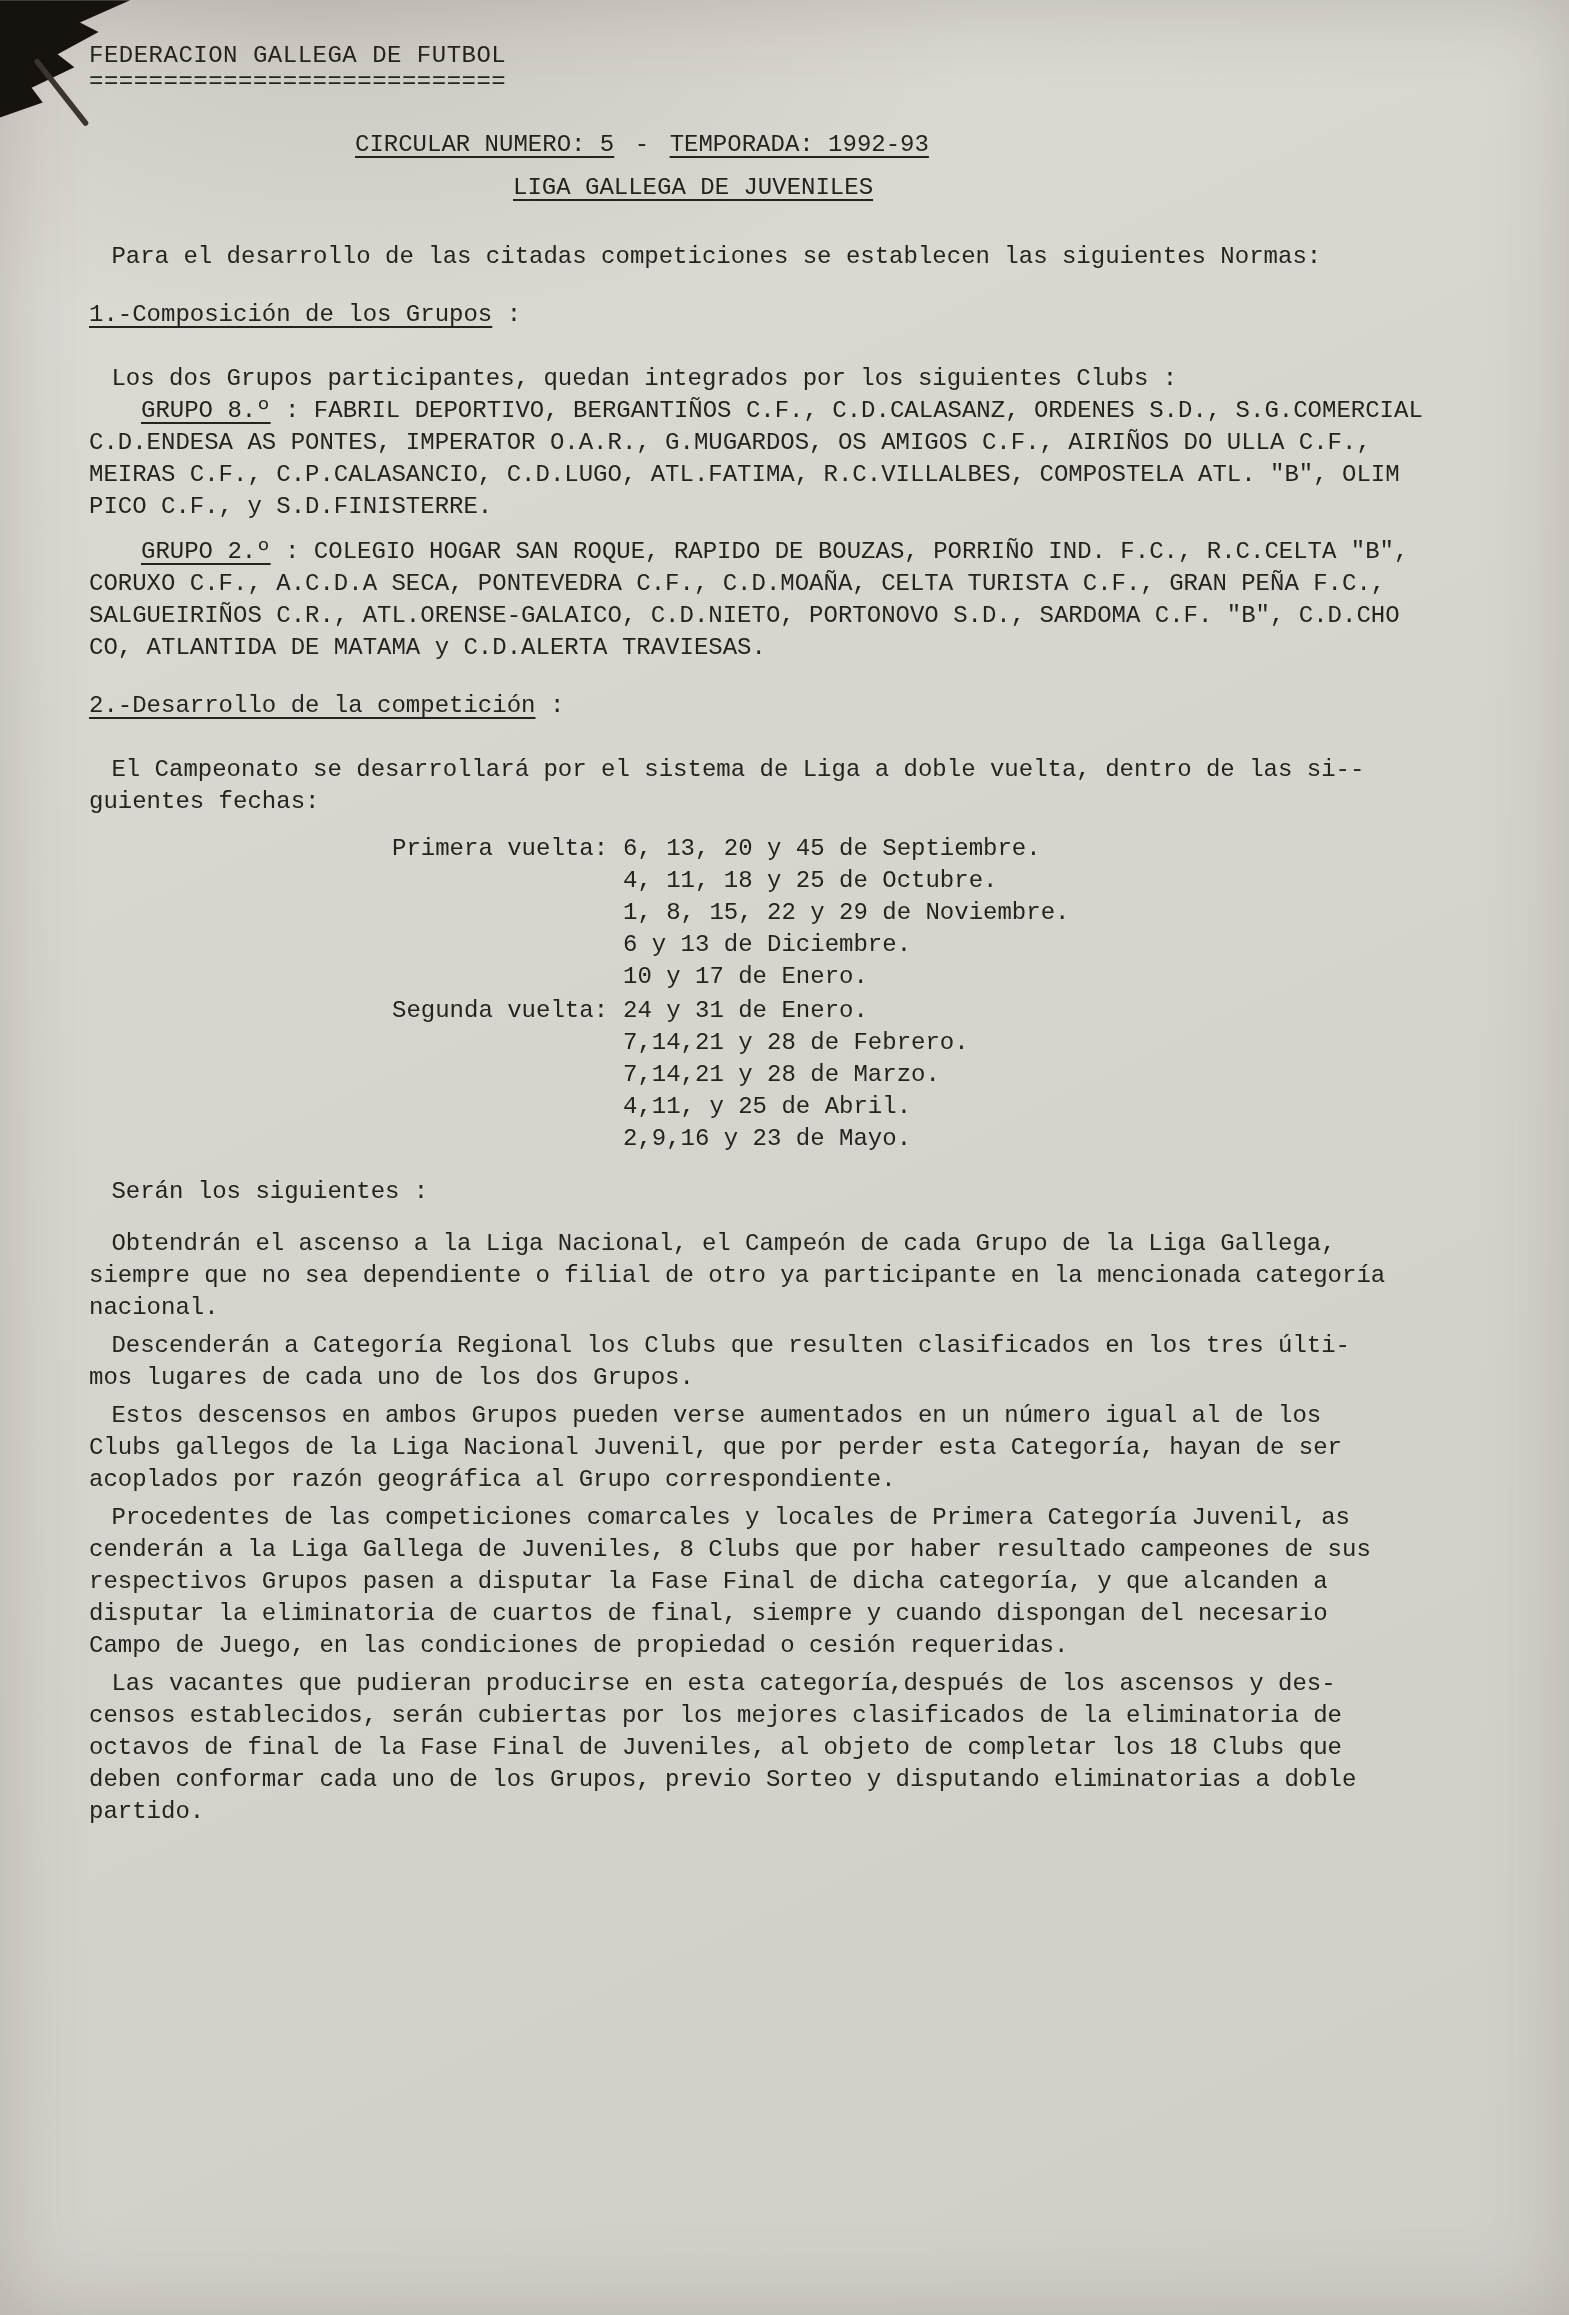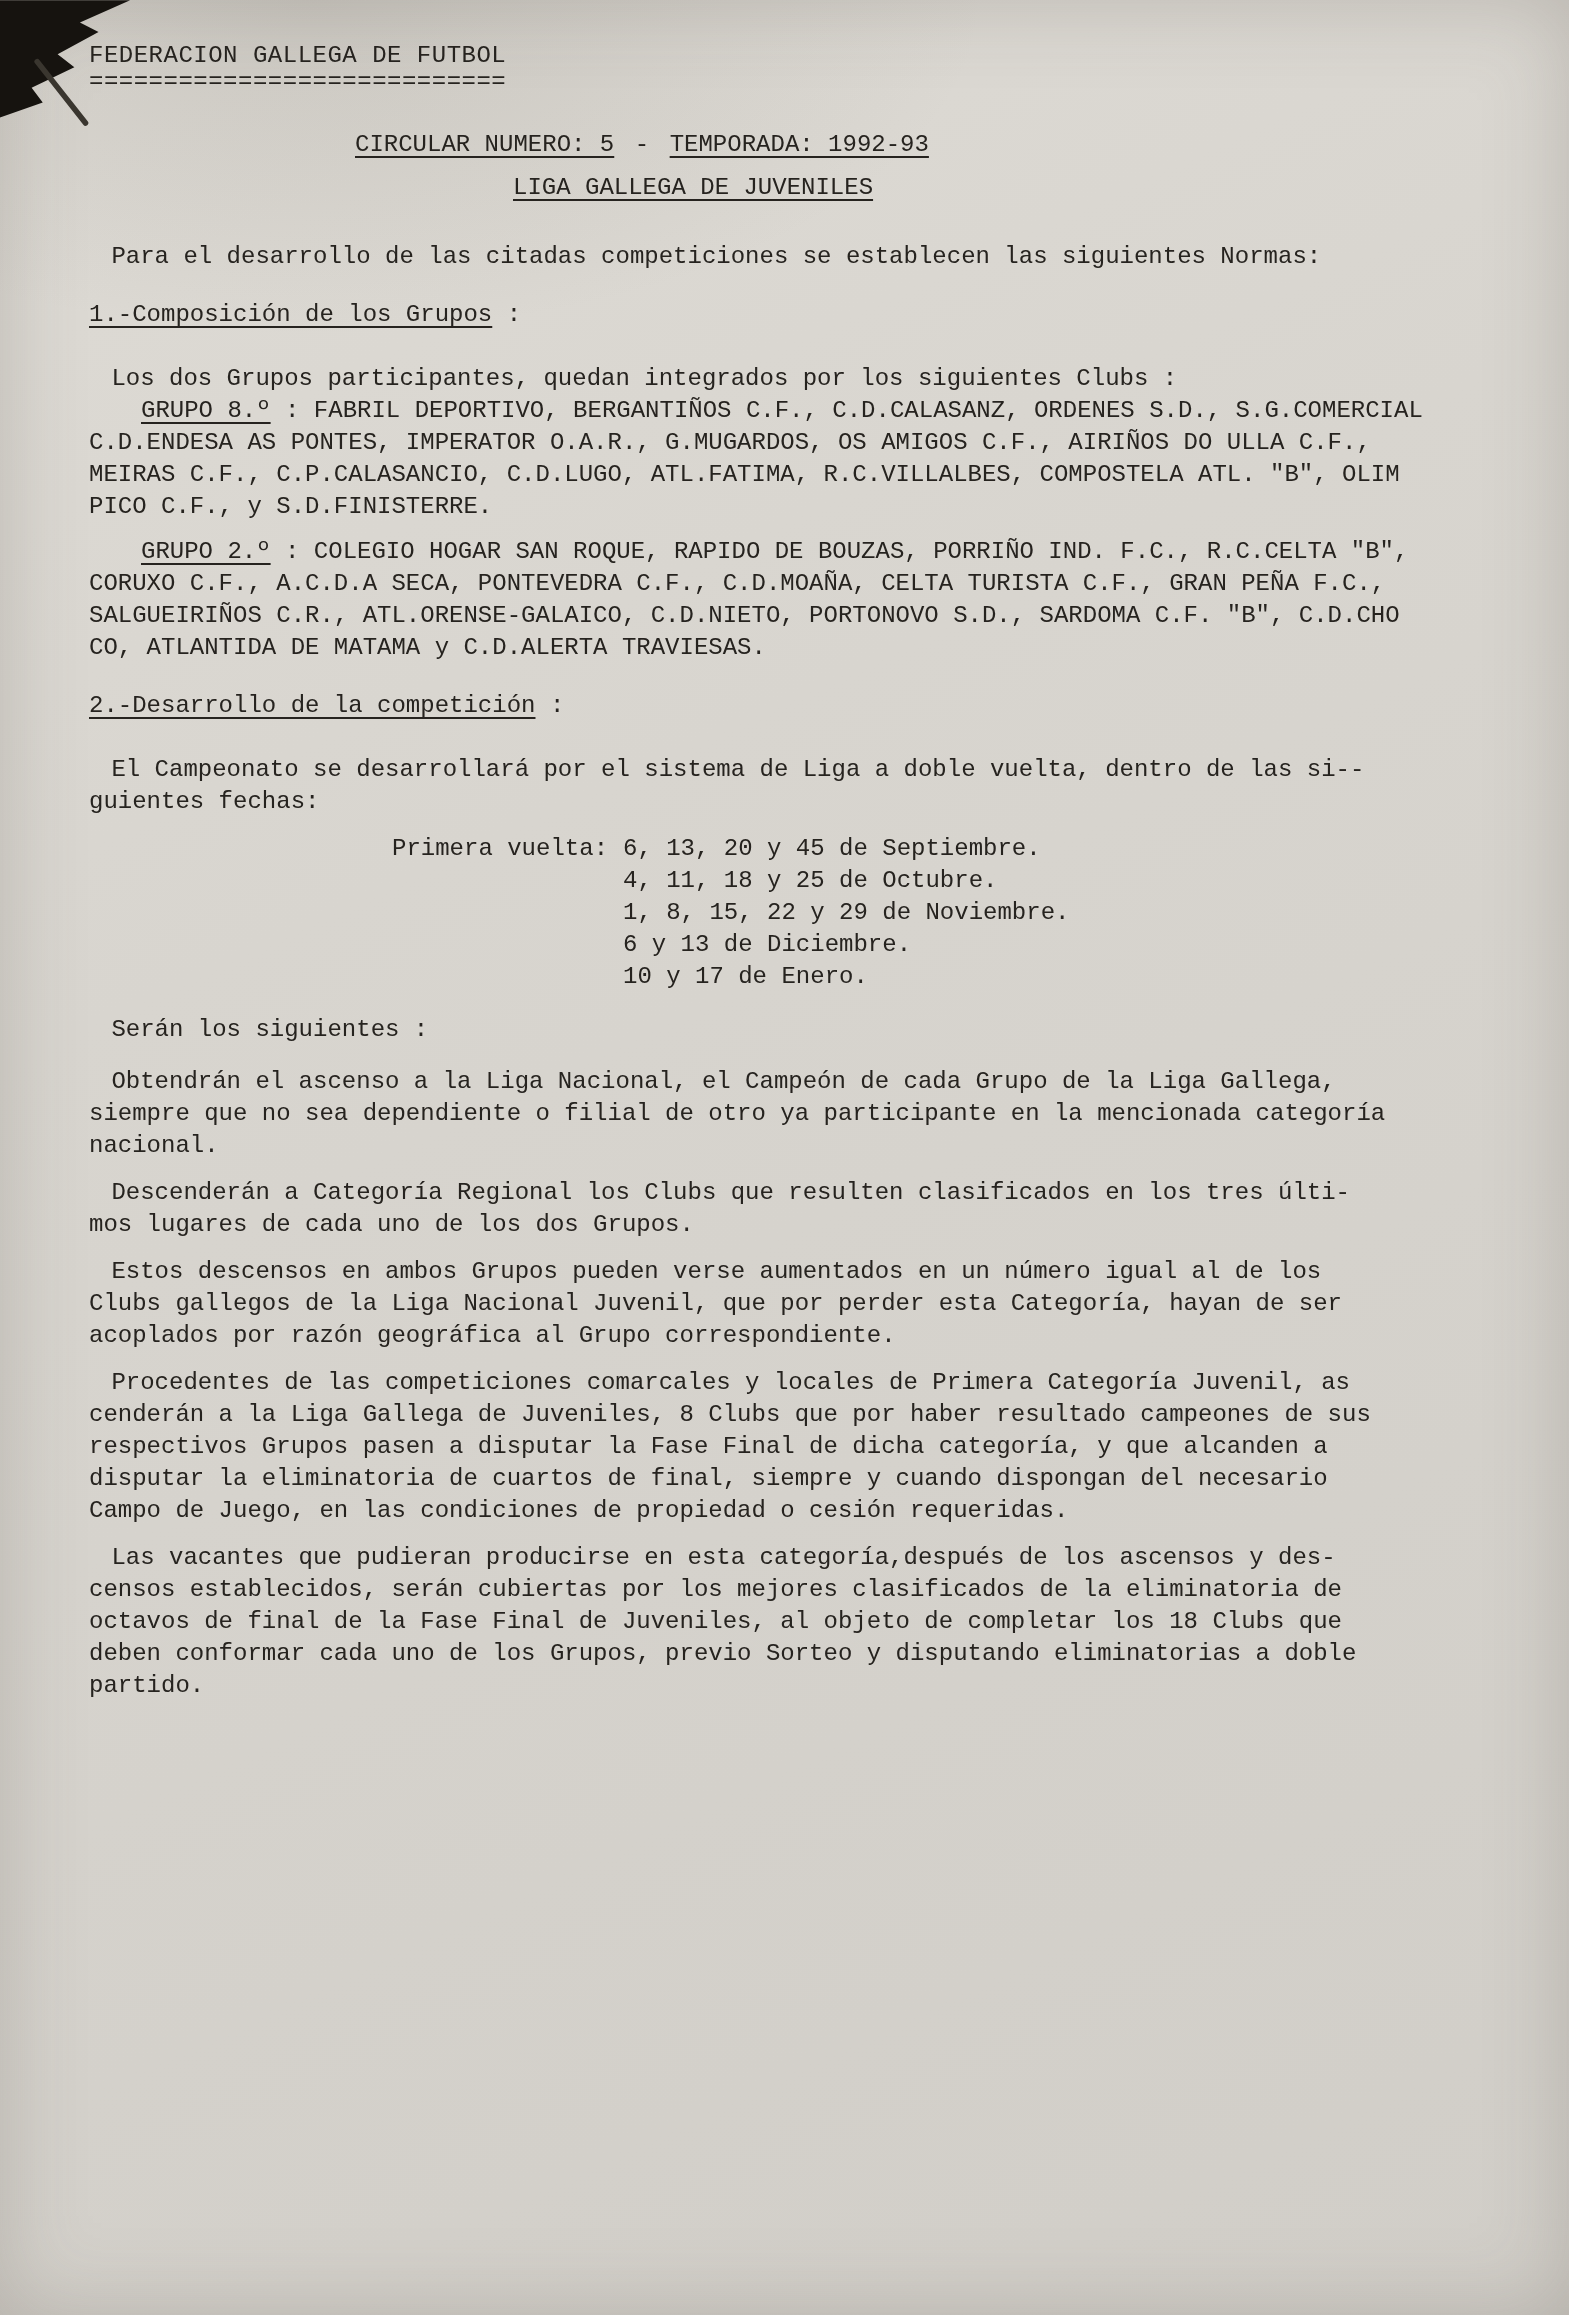--- a/index.html
+++ b/index.html
@@ -39,21 +39,21 @@
   .intro { margin-top:37px; text-indent:22.4px; }
   .sec-heading { margin-top:26px; }
   .lead { margin-top:32px; text-indent:22.4px; }
   .grupo { text-indent:52px; margin-top:0; }
   .grupo + .grupo { margin-top:13px; }
   .schedule-block { display:flex; margin-left:303px; }
   .schedule-block.first { margin-top:15px; }
   .schedule-block.second { margin-top:1.9px; }
   .sched-label { width:231px; flex:0 0 auto; white-space:nowrap; }
   .sched-dates { flex:1; }
-  .body-para { margin-top:15px; text-indent:22.4px; }
+  .body-para { margin-top:6px; text-indent:22.4px; }
   .body-para.first { margin-top:20.5px; }
   .lead3 { margin-top:20.5px; text-indent:22.4px; }
 </style>
 </head>
 <body>
 
 <div class="page">
 
   <svg class="corner" width="158" height="140" viewBox="0 0 170 150" aria-hidden="true">
     <path d="M0,0 L140,0 L86,24 L106,34 L62,58 L80,72 L34,94 L46,110 L0,126 Z" fill="#16130f"></path>
@@ -104,20 +104,30 @@
       <span class="sched-label">Primera vuelta:</span>
       <div class="sched-dates">
         <div>6, 13, 20 y 45 de Septiembre.</div>
         <div>4, 11, 18 y 25 de Octubre.</div>
         <div>1, 8, 15, 22 y 29 de Noviembre.</div>
         <div>6 y 13 de Diciembre.</div>
         <div>10 y 17 de Enero.</div>
       </div>
     </div>
 
+    <div class="schedule-block second">
+      <span class="sched-label">Segunda vuelta:</span>
+      <div class="sched-dates">
+        <div>24 y 31 de Enero.</div>
+        <div>7,14,21 y 28 de Febrero.</div>
+        <div>7,14,21 y 28 de Marzo.</div>
+        <div>4,11, y 25 de Abril.</div>
+        <div>2,9,16 y 23 de Mayo.</div>
+      </div>
+    </div>
 
 
     <p class="para lead3">Serán los siguientes :</p>
 
     <p class="para body-para first">Obtendrán el ascenso a la Liga Nacional, el Campeón de cada Grupo de la Liga Gallega,
 siempre que no sea dependiente o filial de otro ya participante en la mencionada categoría
 nacional.</p>
     <p class="para body-para">Descenderán a Categoría Regional los Clubs que resulten clasificados en los tres últi-
 mos lugares de cada uno de los dos Grupos.</p>
     <p class="para body-para">Estos descensos en ambos Grupos pueden verse aumentados en un número igual al de los

